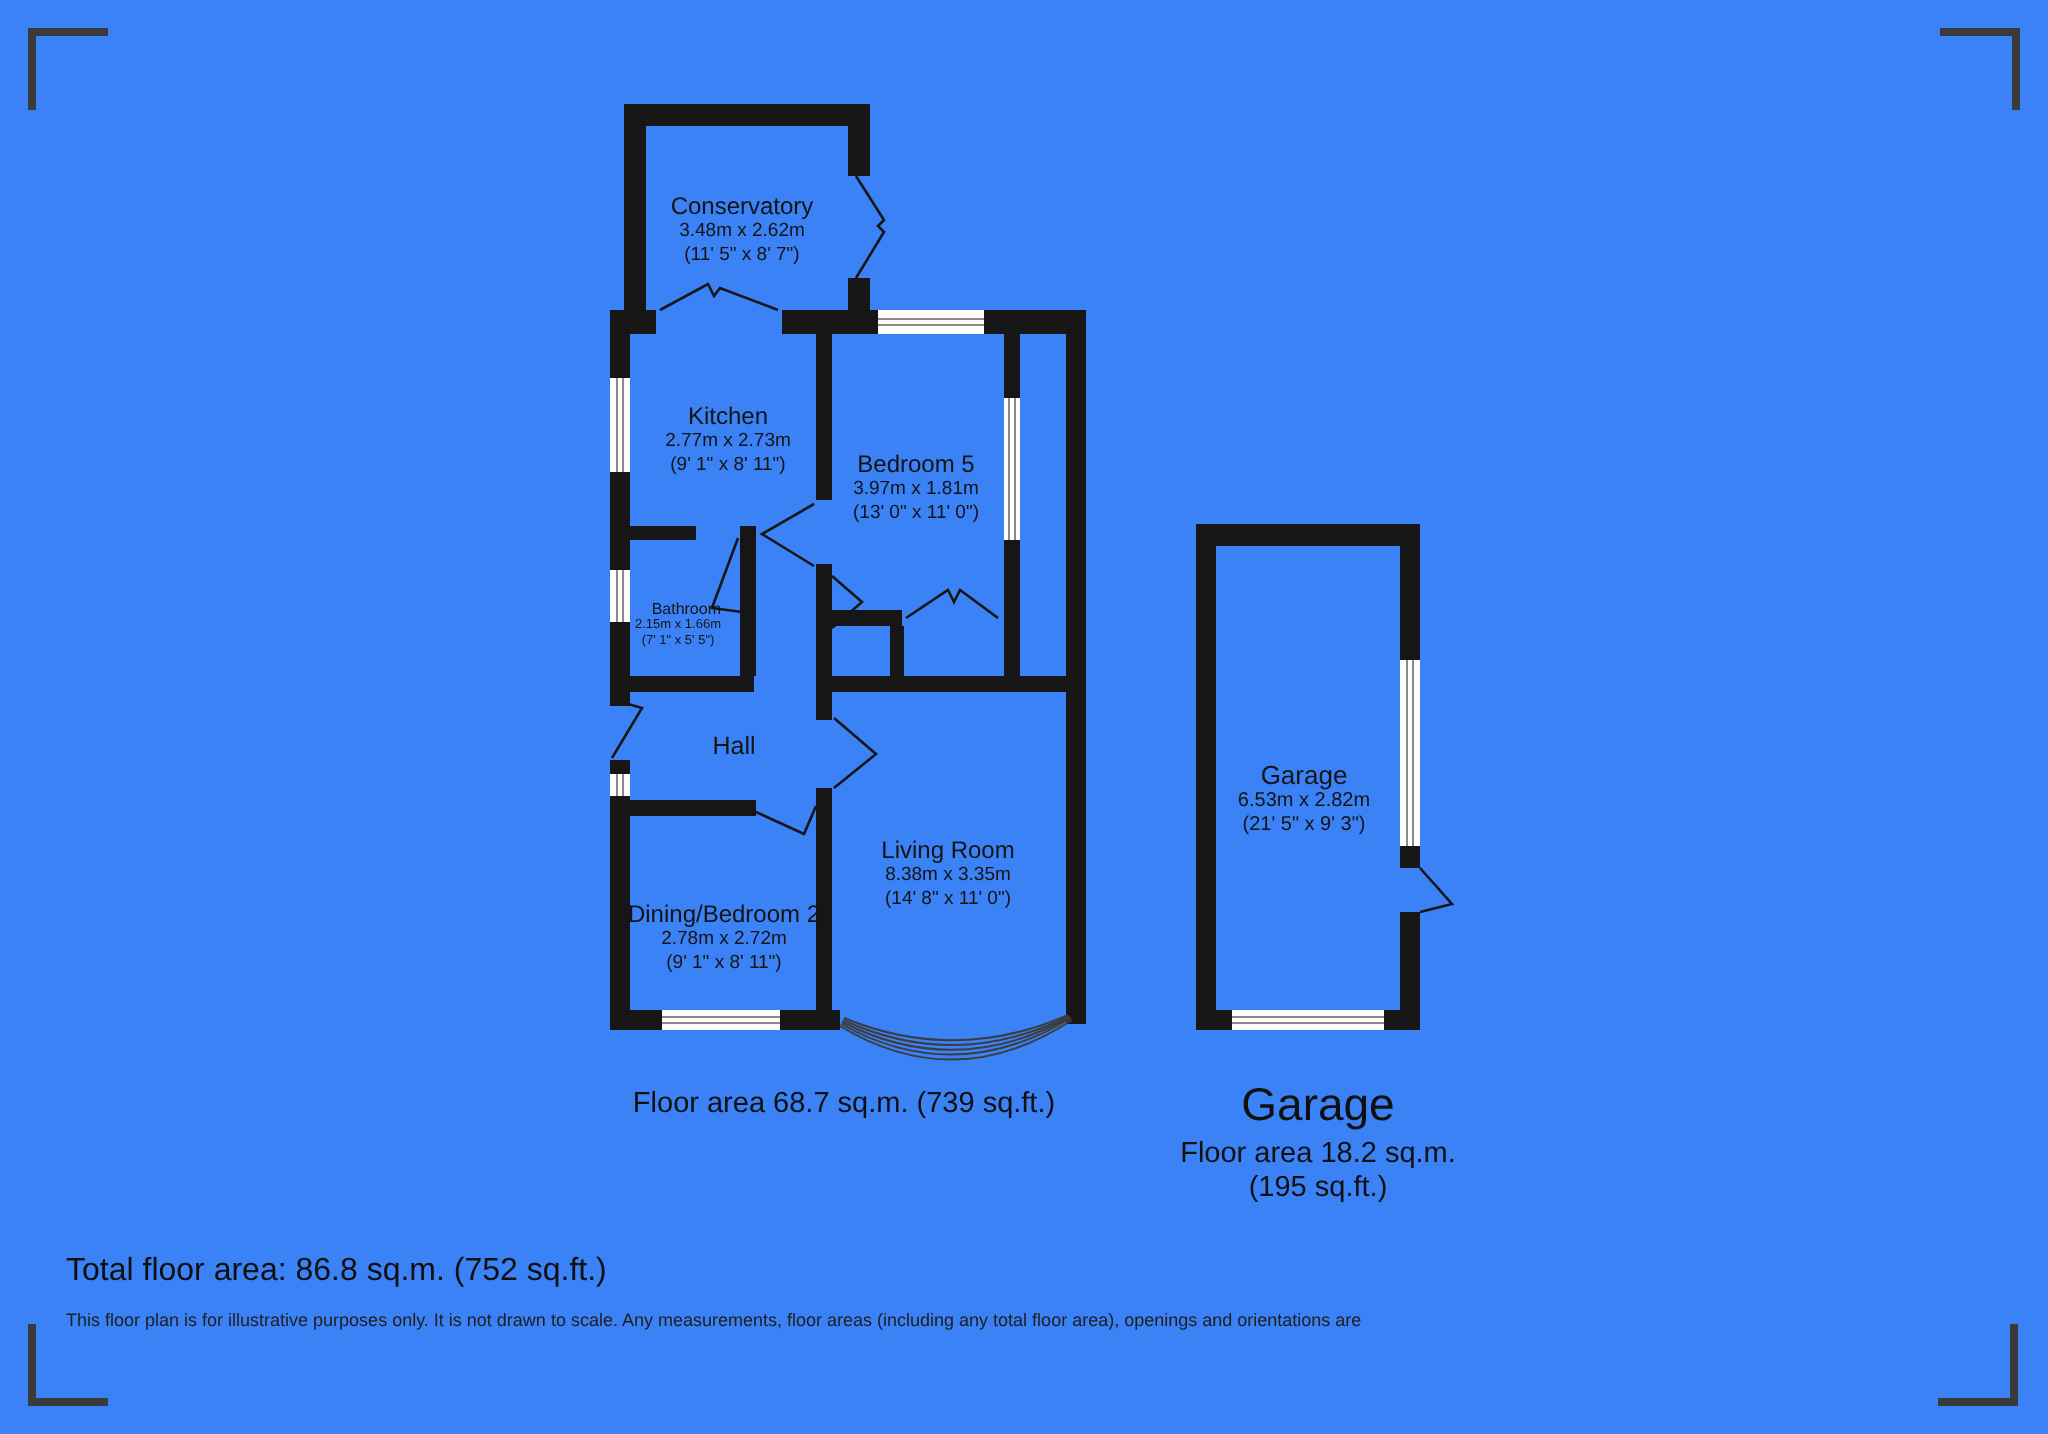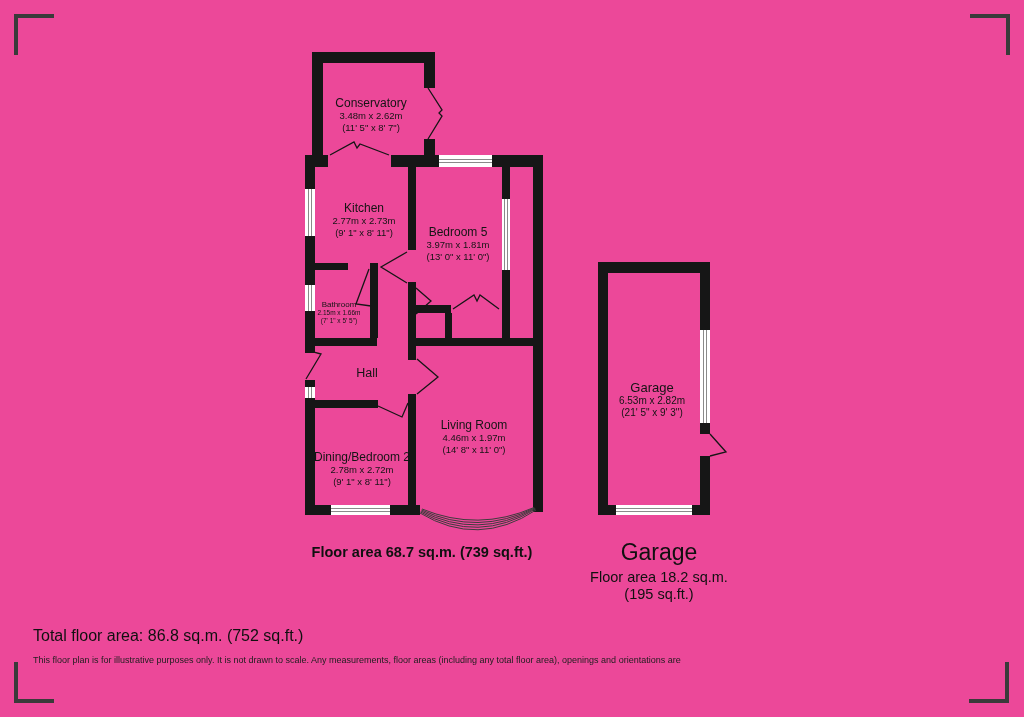--- a/index.html
+++ b/index.html
@@ -1,36 +1,36 @@
 <!DOCTYPE html>
 <html><head>
 <meta charset="utf-8">
 <style>
   html,body{margin:0;padding:0;background:#ffffff;}
   #canvas{
     position:relative;
     width:1024px;height:717px;
-    background:#ec4899;
+    background:#3b82f6;
     font-family:"Liberation Sans", sans-serif;
     color:#161616;
     overflow:hidden;
   }
   svg{position:absolute;left:0;top:0;}
   .corner{position:absolute;width:36px;height:37px;border:0 solid #3a3a3a;}
   .corner.tl{left:14px;top:14px;border-top-width:4px;border-left-width:4px;}
   .corner.tr{right:14px;top:14px;border-top-width:4px;border-right-width:4px;}
   .corner.bl{left:14px;bottom:14px;border-bottom-width:4px;border-left-width:4px;}
   .corner.br{right:15px;bottom:14px;border-bottom-width:4px;border-right-width:4px;}
   .room-label{
     position:absolute;transform:translateX(-50%);
     text-align:center;white-space:nowrap;color:#141414;
   }
   .room-name{font-size:12px;line-height:14px;}
   .room-dim{font-size:9.5px;line-height:12px;}
-  .room-label.small .room-name{font-size:8px;line-height:9px;}
+  .room-label.small .room-name{font-size:8px;line-height:9px;text-align:right;}
   .room-label.small .room-dim{font-size:6.5px;line-height:8px;}
   .plan-title{
     position:absolute;transform:translateX(-50%);
     text-align:center;white-space:nowrap;color:#101010;
   }
   .plan-title .big{font-size:23px;line-height:25px;}
   .plan-title .sub{font-size:14.5px;line-height:17px;}
   .total-area{
     position:absolute;left:33px;top:627px;
     font-size:16px;color:#101010;white-space:nowrap;
@@ -220,32 +220,32 @@
   </div>
 
   <div class="room-label" style="left:362px;top:450px;">
     <div class="room-name">Dining/Bedroom 2</div>
     <div class="room-dim">2.78m x 2.72m</div>
     <div class="room-dim">(9' 1" x 8' 11")</div>
   </div>
 
   <div class="room-label" style="left:474px;top:418px;">
     <div class="room-name">Living Room</div>
-    <div class="room-dim">4.46m x 1.97m</div>
+    <div class="room-dim">8.38m x 3.35m</div>
     <div class="room-dim">(14' 8" x 11' 0")</div>
   </div>
 
   <div class="room-label" style="left:652px;top:380px;">
     <div class="room-name" style="font-size:13px;line-height:15px;">Garage</div>
     <div class="room-dim" style="font-size:10px;">6.53m x 2.82m</div>
     <div class="room-dim" style="font-size:10px;">(21' 5" x 9' 3")</div>
   </div>
 
   <div class="plan-title" style="left:422px;top:540px;">
-    <div class="sub" style="margin-top:4px;font-weight:bold;">Floor area 68.7 sq.m. (739 sq.ft.)</div>
+    <div class="sub" style="margin-top:4px;">Floor area 68.7 sq.m. (739 sq.ft.)</div>
   </div>
 
   <div class="plan-title" style="left:659px;top:540px;">
     <div class="big">Garage</div>
     <div class="sub" style="margin-top:4px;">Floor area 18.2 sq.m.</div>
     <div class="sub">(195 sq.ft.)</div>
   </div>
 
   <div class="total-area">Total floor area: 86.8 sq.m. (752 sq.ft.)</div>
 

